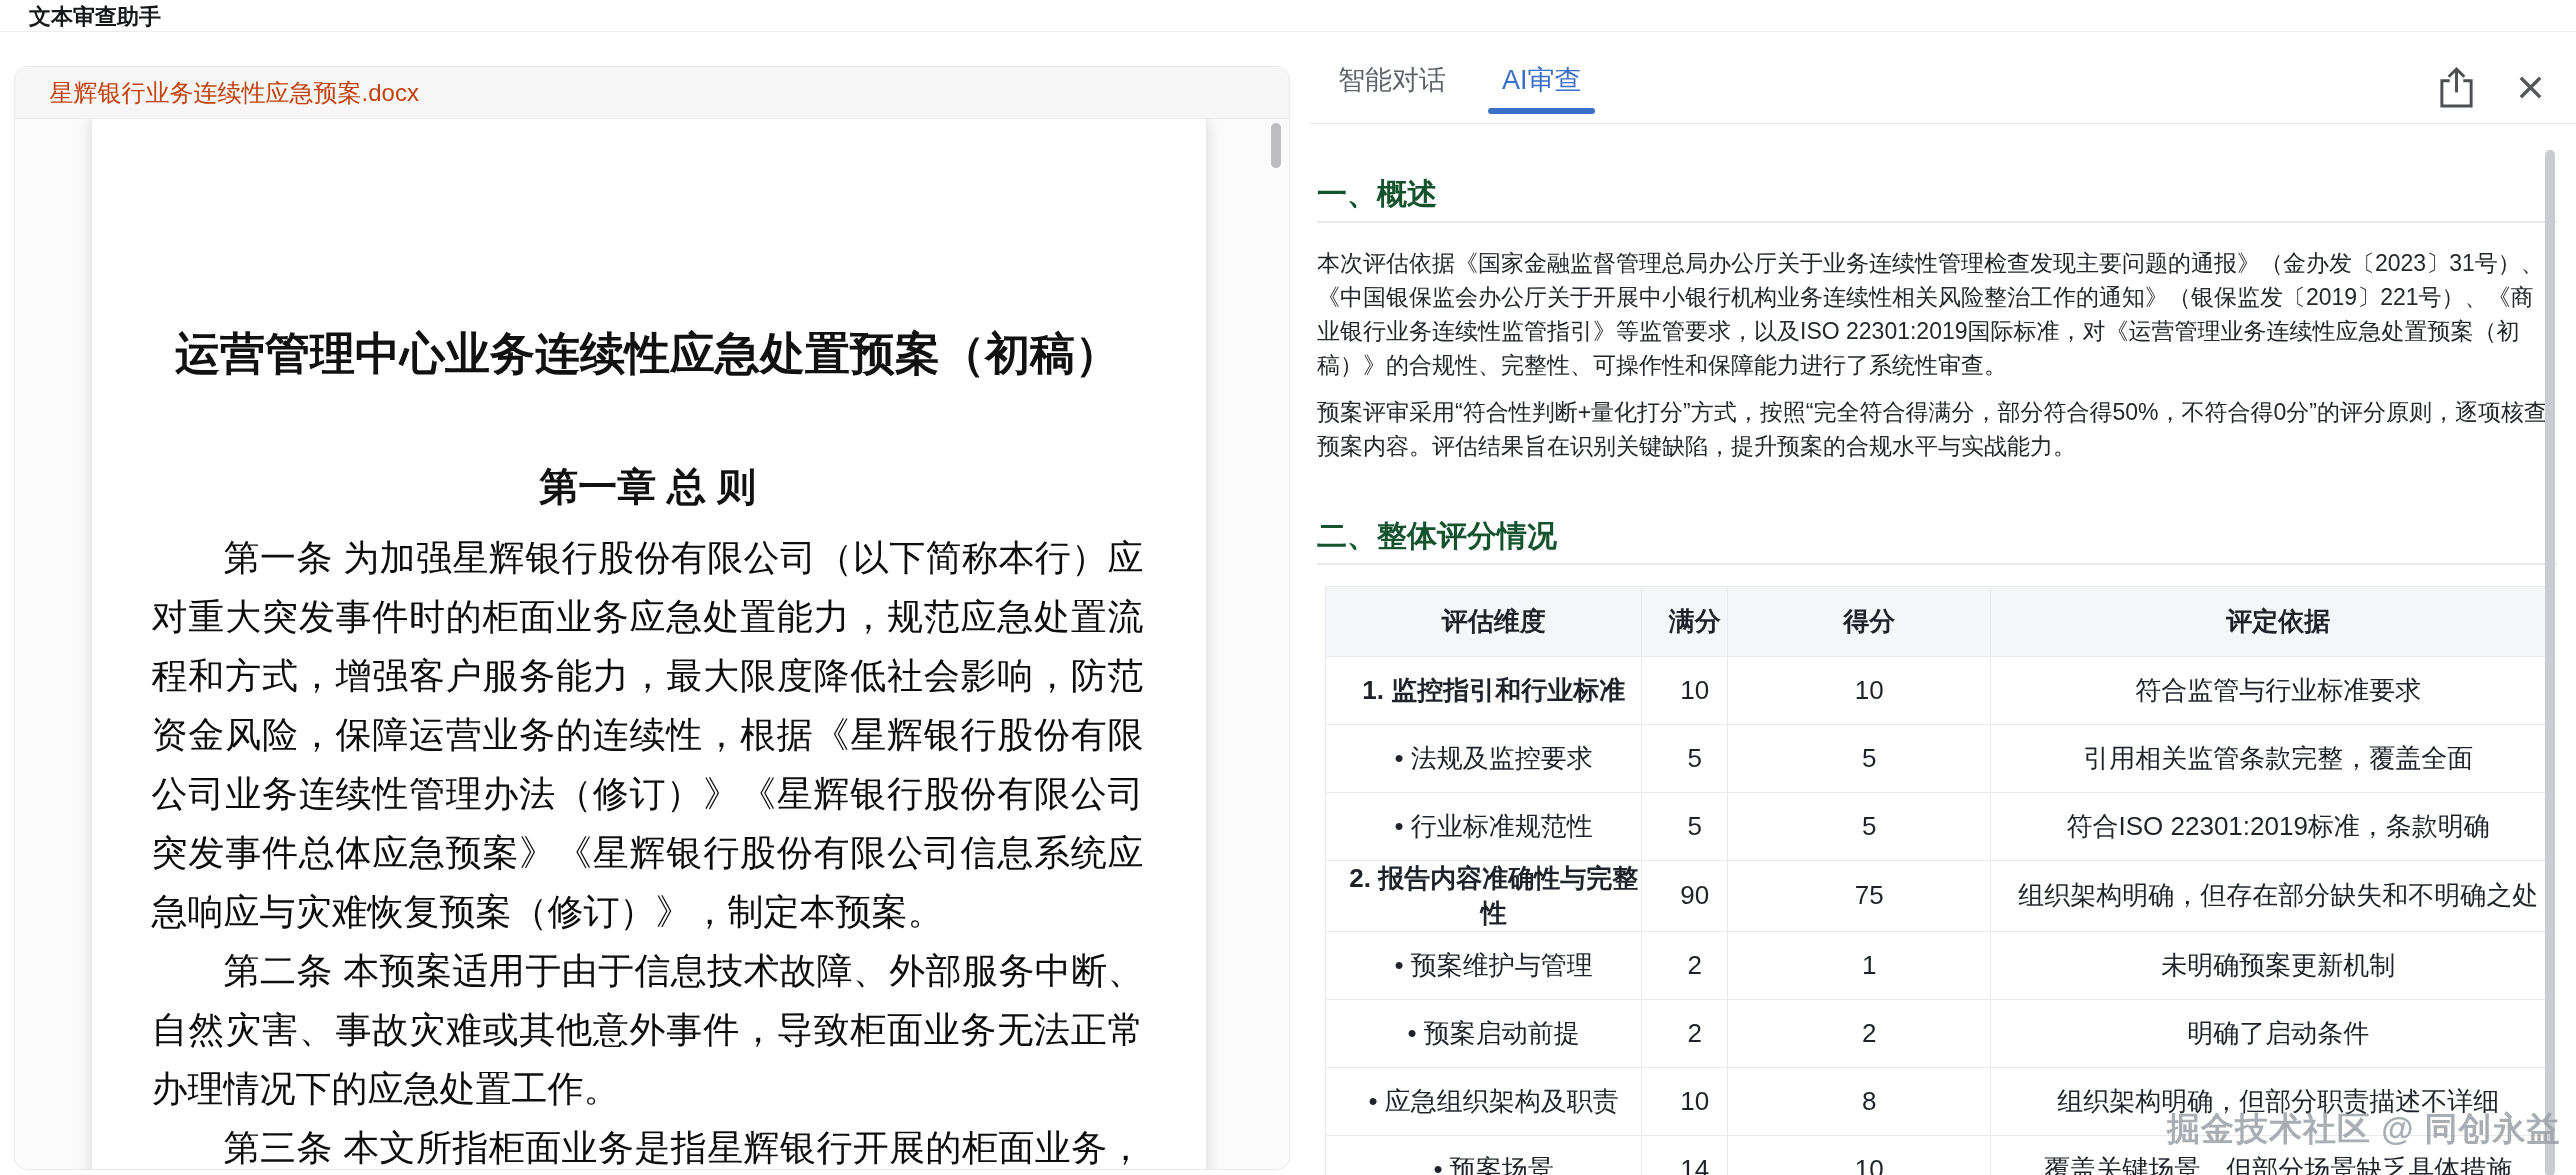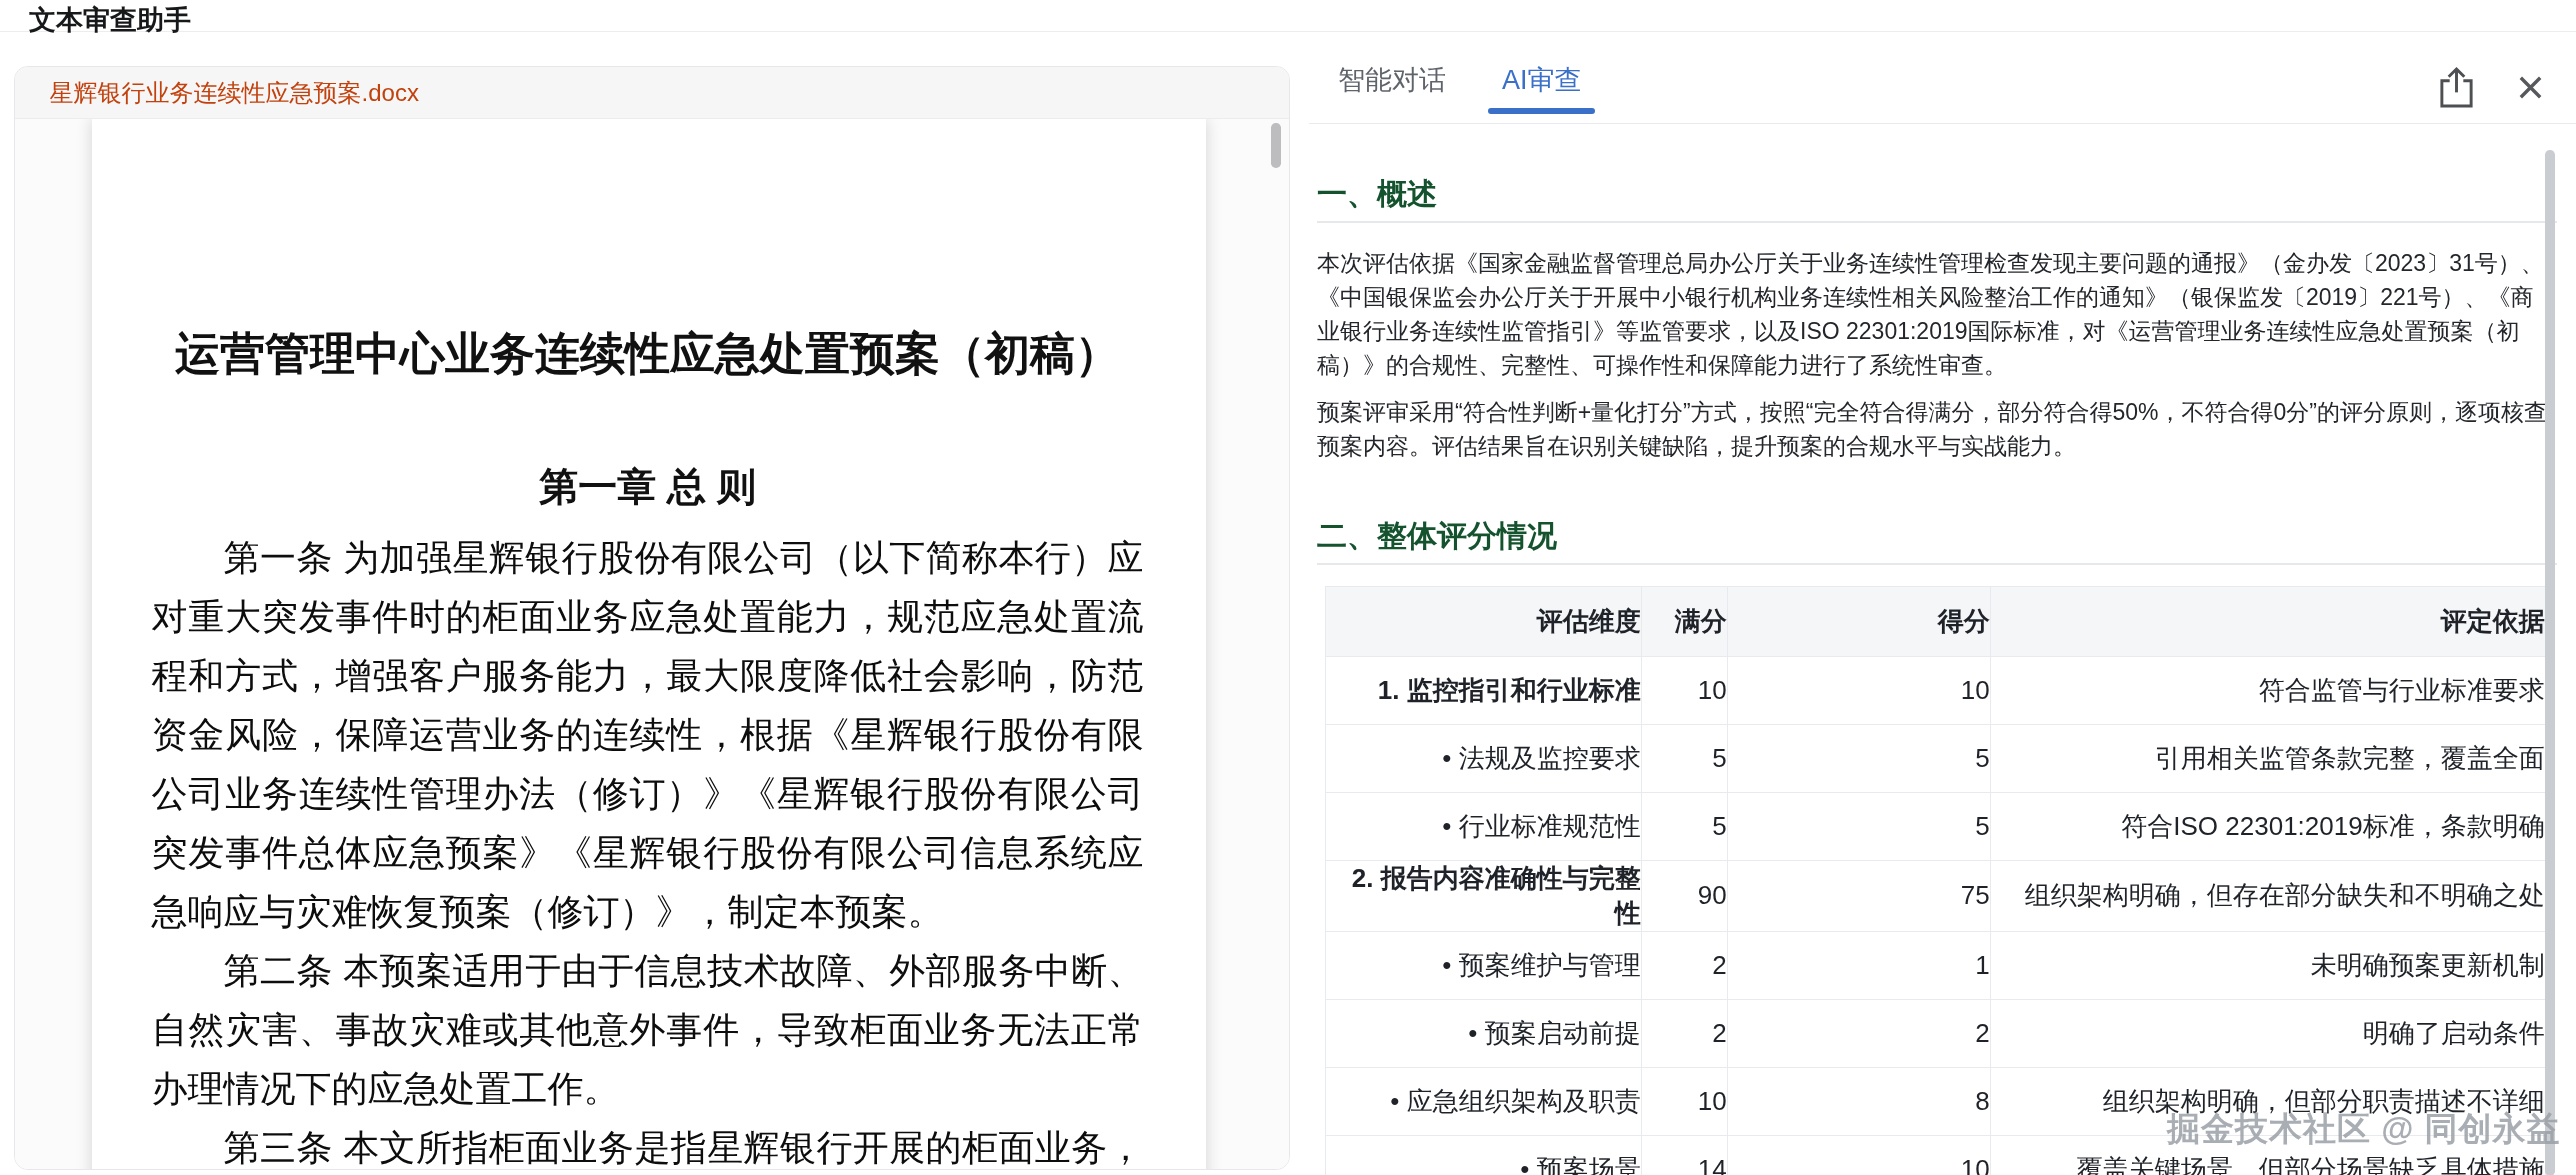--- a/index.html
+++ b/index.html
@@ -2,21 +2,21 @@
 <html><head>
 <meta charset="utf-8">
 <style>
   * { margin:0; padding:0; box-sizing:border-box; }
   html,body { width:2576px; height:1176px; overflow:hidden; background:#fff;
     font-family:"Liberation Sans","DejaVu Sans",sans-serif; color:#1f2329; }
 
   
   .app-header { position:absolute; left:0; top:0; width:2576px; height:32px;
     border-bottom:1.9px solid #ededee; background:#fff; z-index:5; }
-  .app-title { position:absolute; left:29px; top:1.9px; font-size:27px; font-weight:700; color:#17181a; }
+  .app-title { position:absolute; left:29px; top:1.9px; font-size:22px; font-weight:700; color:#17181a; }
 
   
   .doc-panel { position:absolute; left:13.6px; top:66px; width:1276px; height:1104px;
     border:1.9px solid #e7e7e9; border-radius:13.6px; background:#fff; overflow:hidden; }
   .doc-titlebar { position:absolute; left:0; top:0; right:0; height:52px; background:#f6f6f7;
     border-bottom:1.9px solid #ececee; display:flex; align-items:center; padding-left:35px; }
   .doc-filename { font-size:24px; color:#c2410c; }
   .doc-body { position:absolute; left:0; top:52px; right:0; bottom:0; background:#fbfbfc; overflow:hidden; }
   .doc-page { position:absolute; left:77px; top:0; width:1114px; height:1162px; background:#fff;
     box-shadow:0 0 15.5px rgba(0,0,0,0.16); }
@@ -43,21 +43,21 @@
   .section-heading { margin-top:52px; font-size:30px; font-weight:700; color:#14532d; line-height:35px; }
   .section-heading.second { margin-top:55px; }
   .section-divider { margin-top:9.7px; height:1.9px; background:#e7e8ea; }
   .review-para { margin-top:23px; font-size:23px; line-height:34px; color:#23262b; width:1232px; }
   .review-para + .review-para { margin-top:13.6px; }
 
   
   .score-table { margin-top:21px; margin-left:7.7px; border-collapse:collapse; table-layout:fixed;
     width:1220px; background:#fff; }
   .score-table th, .score-table td { border:1.9px solid #e8eaed; font-size:26px; color:#1f2329;
-    padding:0 0 0 21px; text-align:right; vertical-align:middle; }
+    padding:0 0 0 21px; text-align:center; vertical-align:middle; }
   .score-table th { height:70px; background:#f5f6f8; font-weight:700; }
   .score-table td { height:68px; font-weight:400; }
   .score-table td.bold-cell { font-weight:700; }
 
   
   .right-scroll-thumb { position:absolute; right:21px; top:150px; width:9.7px; height:1026px;
     border-radius:4.8px; background:#c9ccd1; }
   .watermark { position:absolute; right:15.5px; bottom:23px; font-size:33px; font-weight:700;
     color:#9ba0a7; opacity:0.85; z-index:9; letter-spacing:1px; }
 </style>

